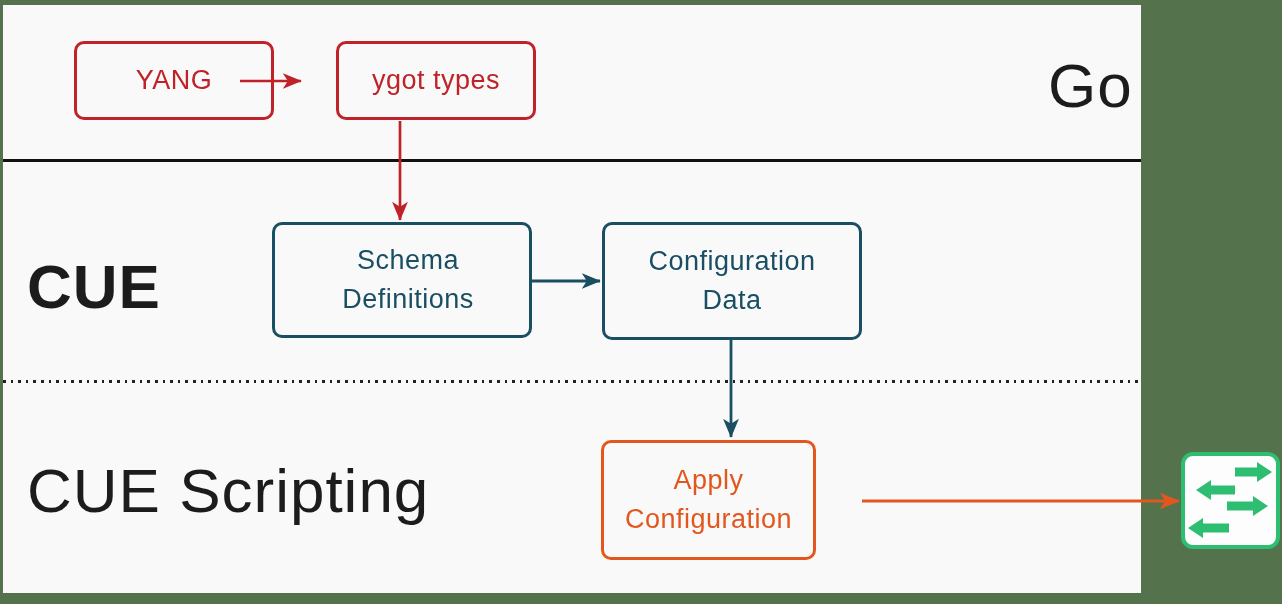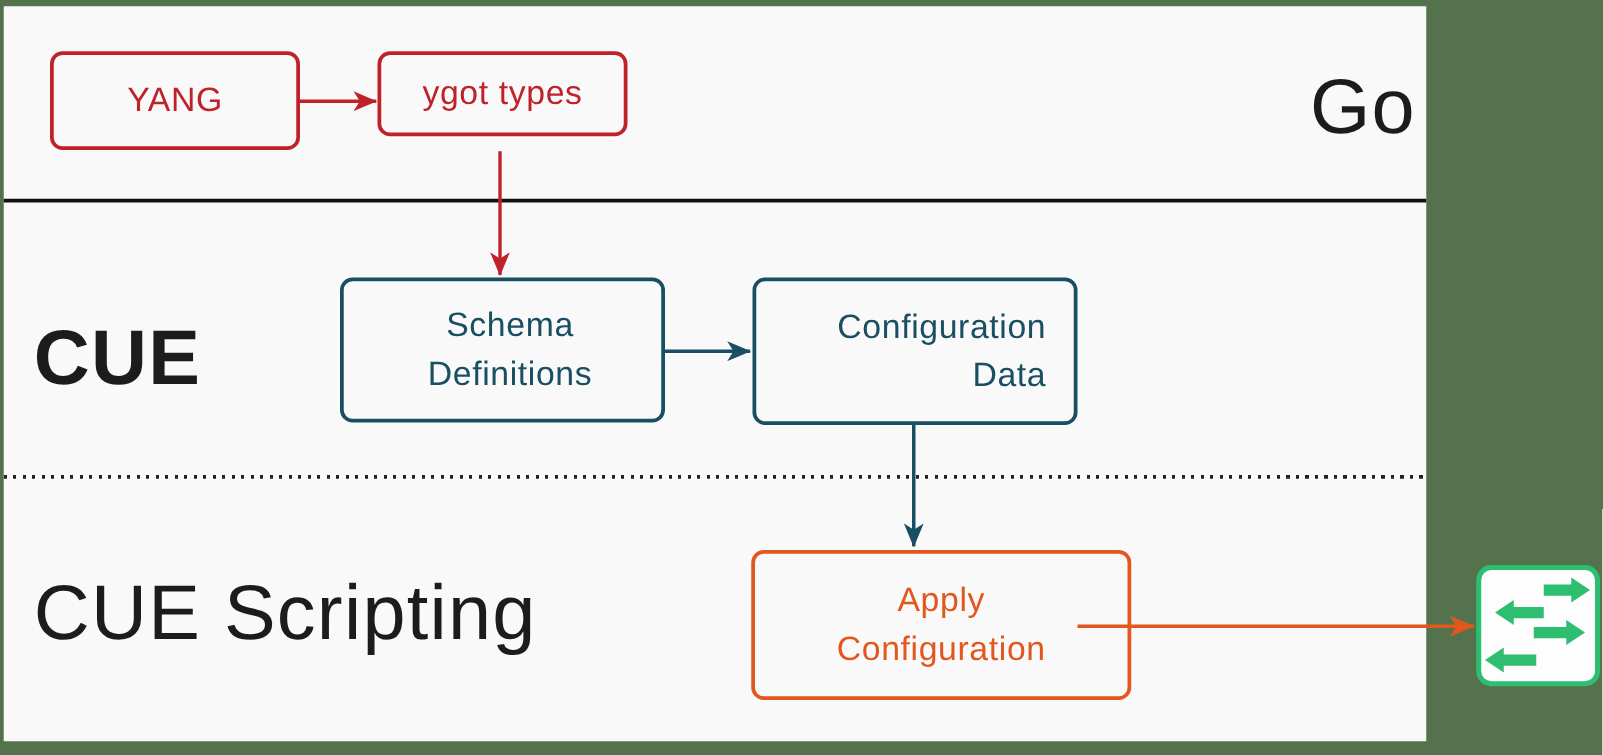--- a/index.html
+++ b/index.html
@@ -43,28 +43,28 @@
   .lane-cue-scripting{left:27px;top:454px;}
   .node{
     position:absolute;
     display:flex;align-items:center;justify-content:center;
     text-align:center;
     border:3px solid;border-radius:10px;
     font-size:27px;line-height:1.45;letter-spacing:0.5px;
     background:transparent;
   }
   .node span{display:inline-block;max-width:210px;}
-  .node-red{border-color:var(--red);color:var(--red);}
+  .node-red{border-color:var(--red);color:var(--red);margin-left:34px;}
   .node-teal{border-color:var(--teal);color:var(--teal);}
   .node-orange{border-color:var(--orange);color:var(--orange);}
   .node-yang{left:40px;top:41px;width:200px;height:79px;}
-  .node-ygot{left:302px;top:41px;width:200px;height:68px;}
+  .node-ygot{left:302px;top:41px;width:200px;height:79px;}
   .node-schema{left:272px;top:222px;width:260px;height:116px;padding-left:12px;}
-  .node-config{left:602px;top:222px;width:260px;height:118px;text-align:right;}
-  .node-apply{left:601px;top:440px;width:304px;height:120px;}
+  .node-config{left:602px;top:222px;width:260px;height:118px;}
+  .node-apply{left:601px;top:440px;width:215px;height:120px;}
   .connectors{
     position:absolute;left:0;top:0;width:1282px;height:604px;
     pointer-events:none;
   }
   .switch-icon{
     position:absolute;left:1181px;top:452px;width:99px;height:97px;
     background:#fdfdfd;
     border:4px solid var(--switch-green);
     border-radius:12px;
   }

